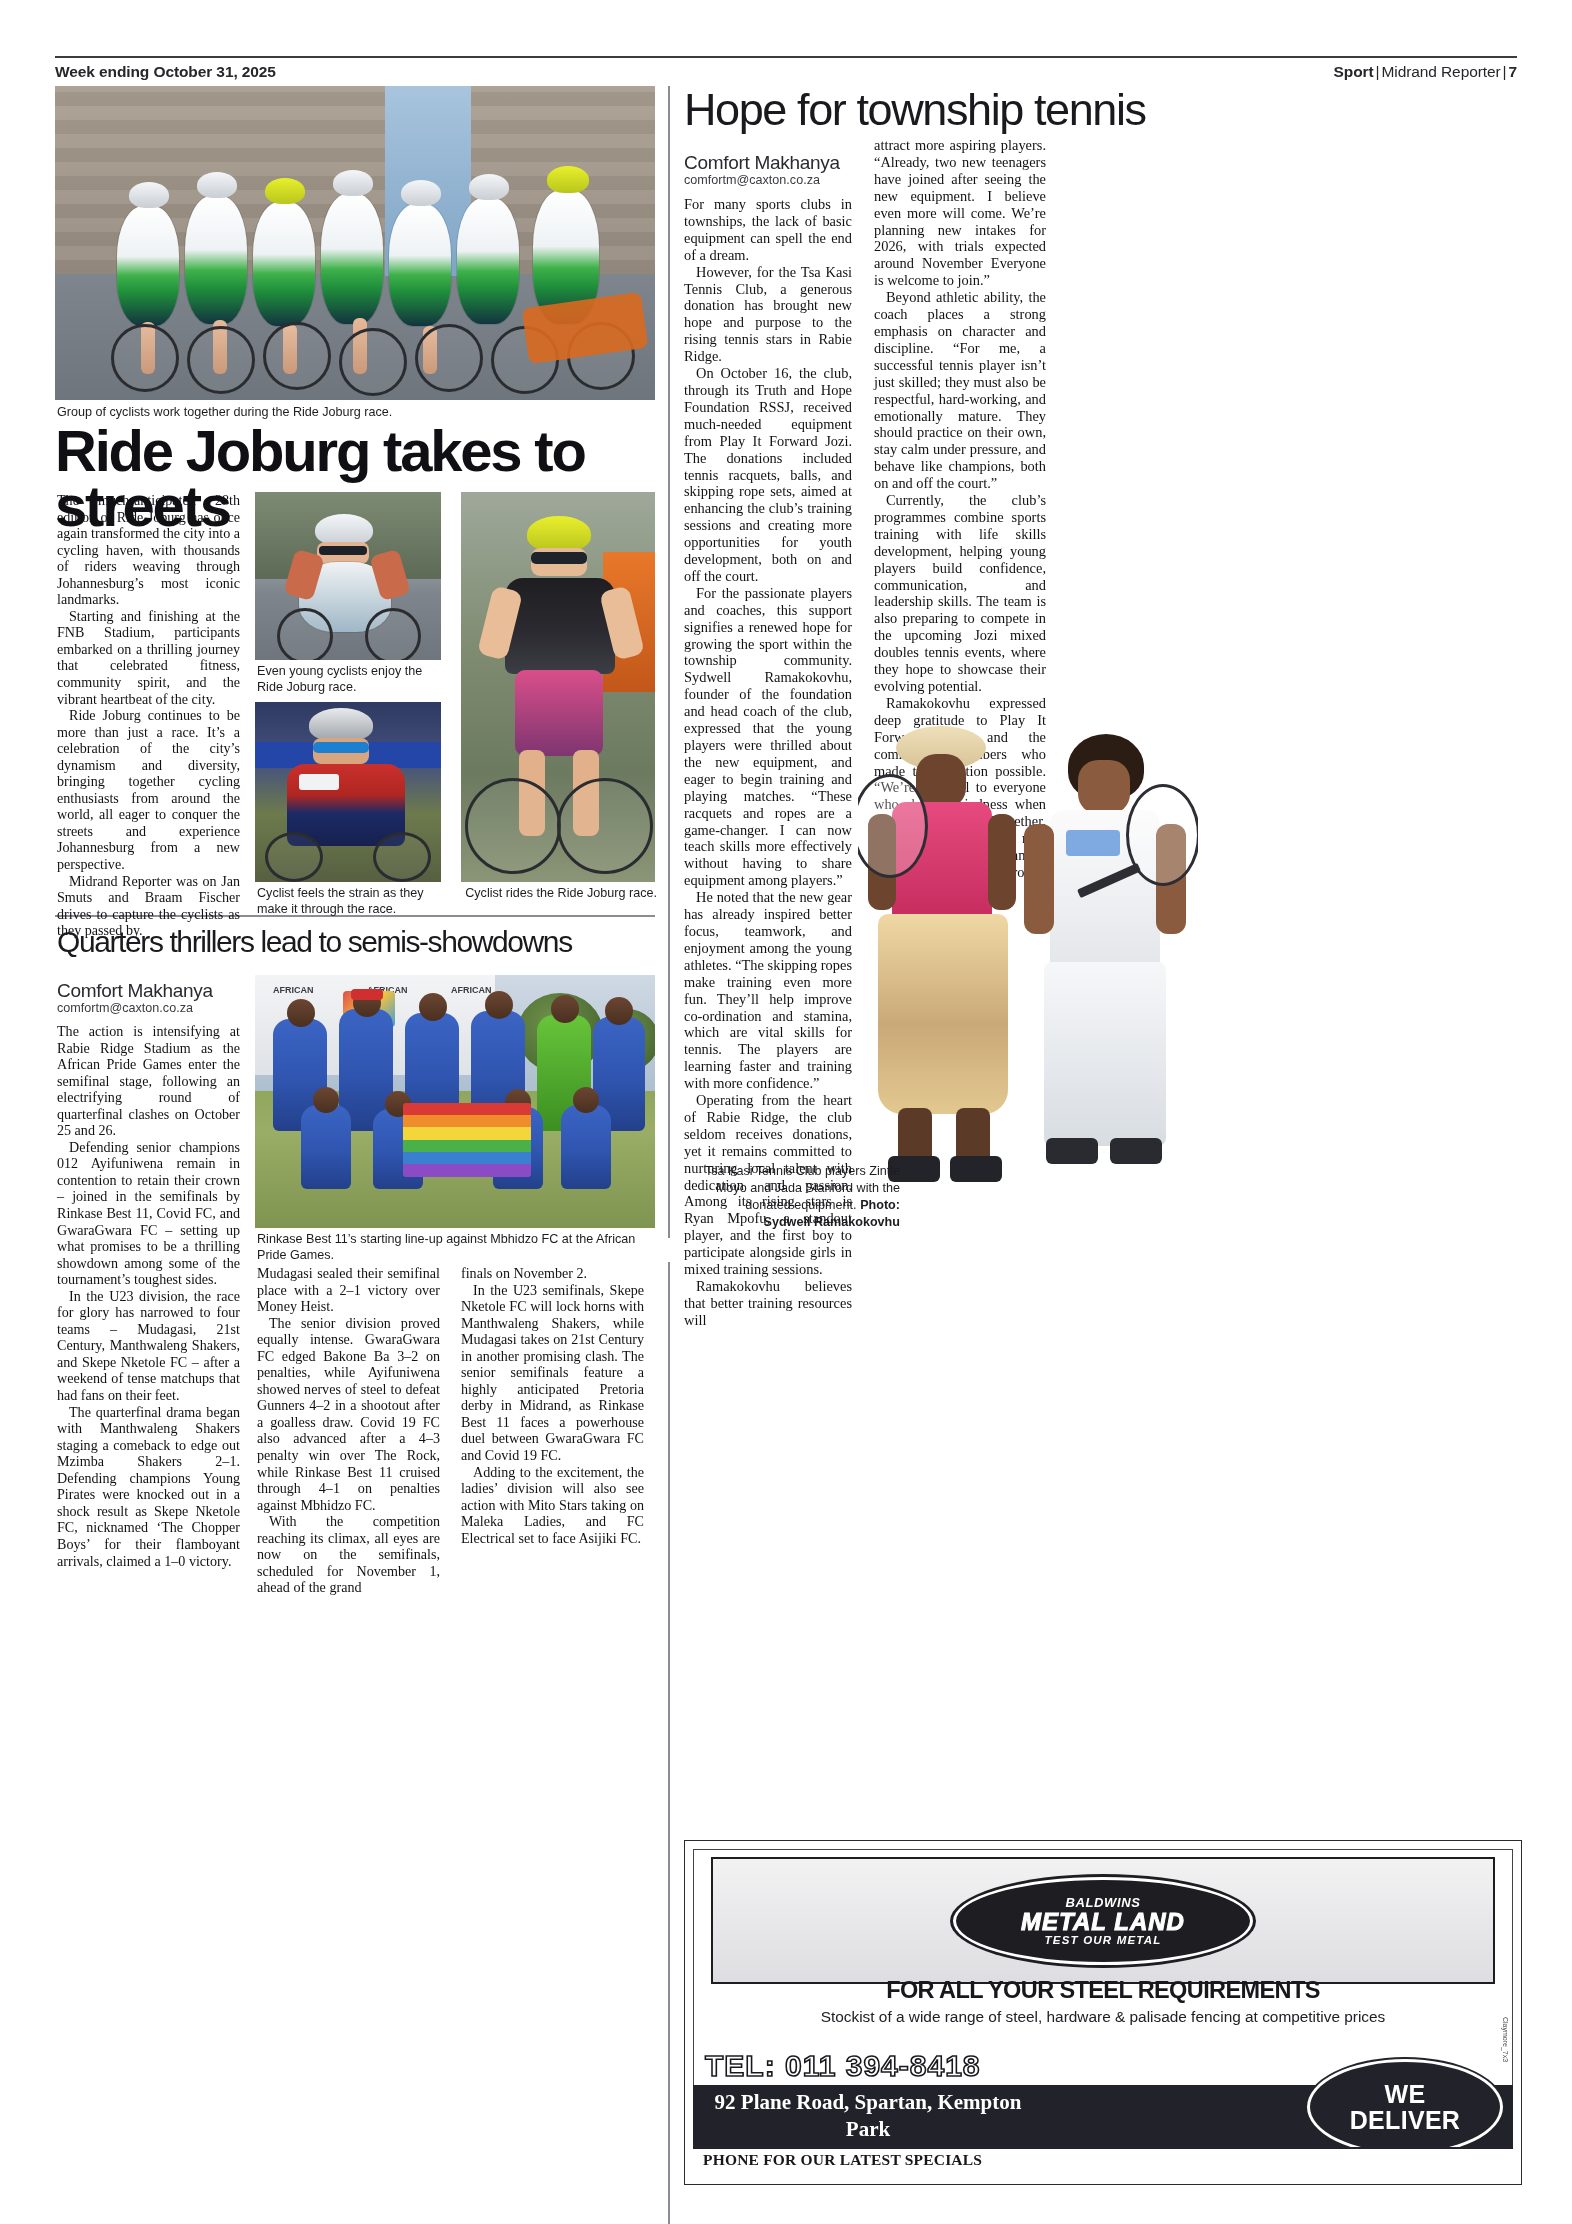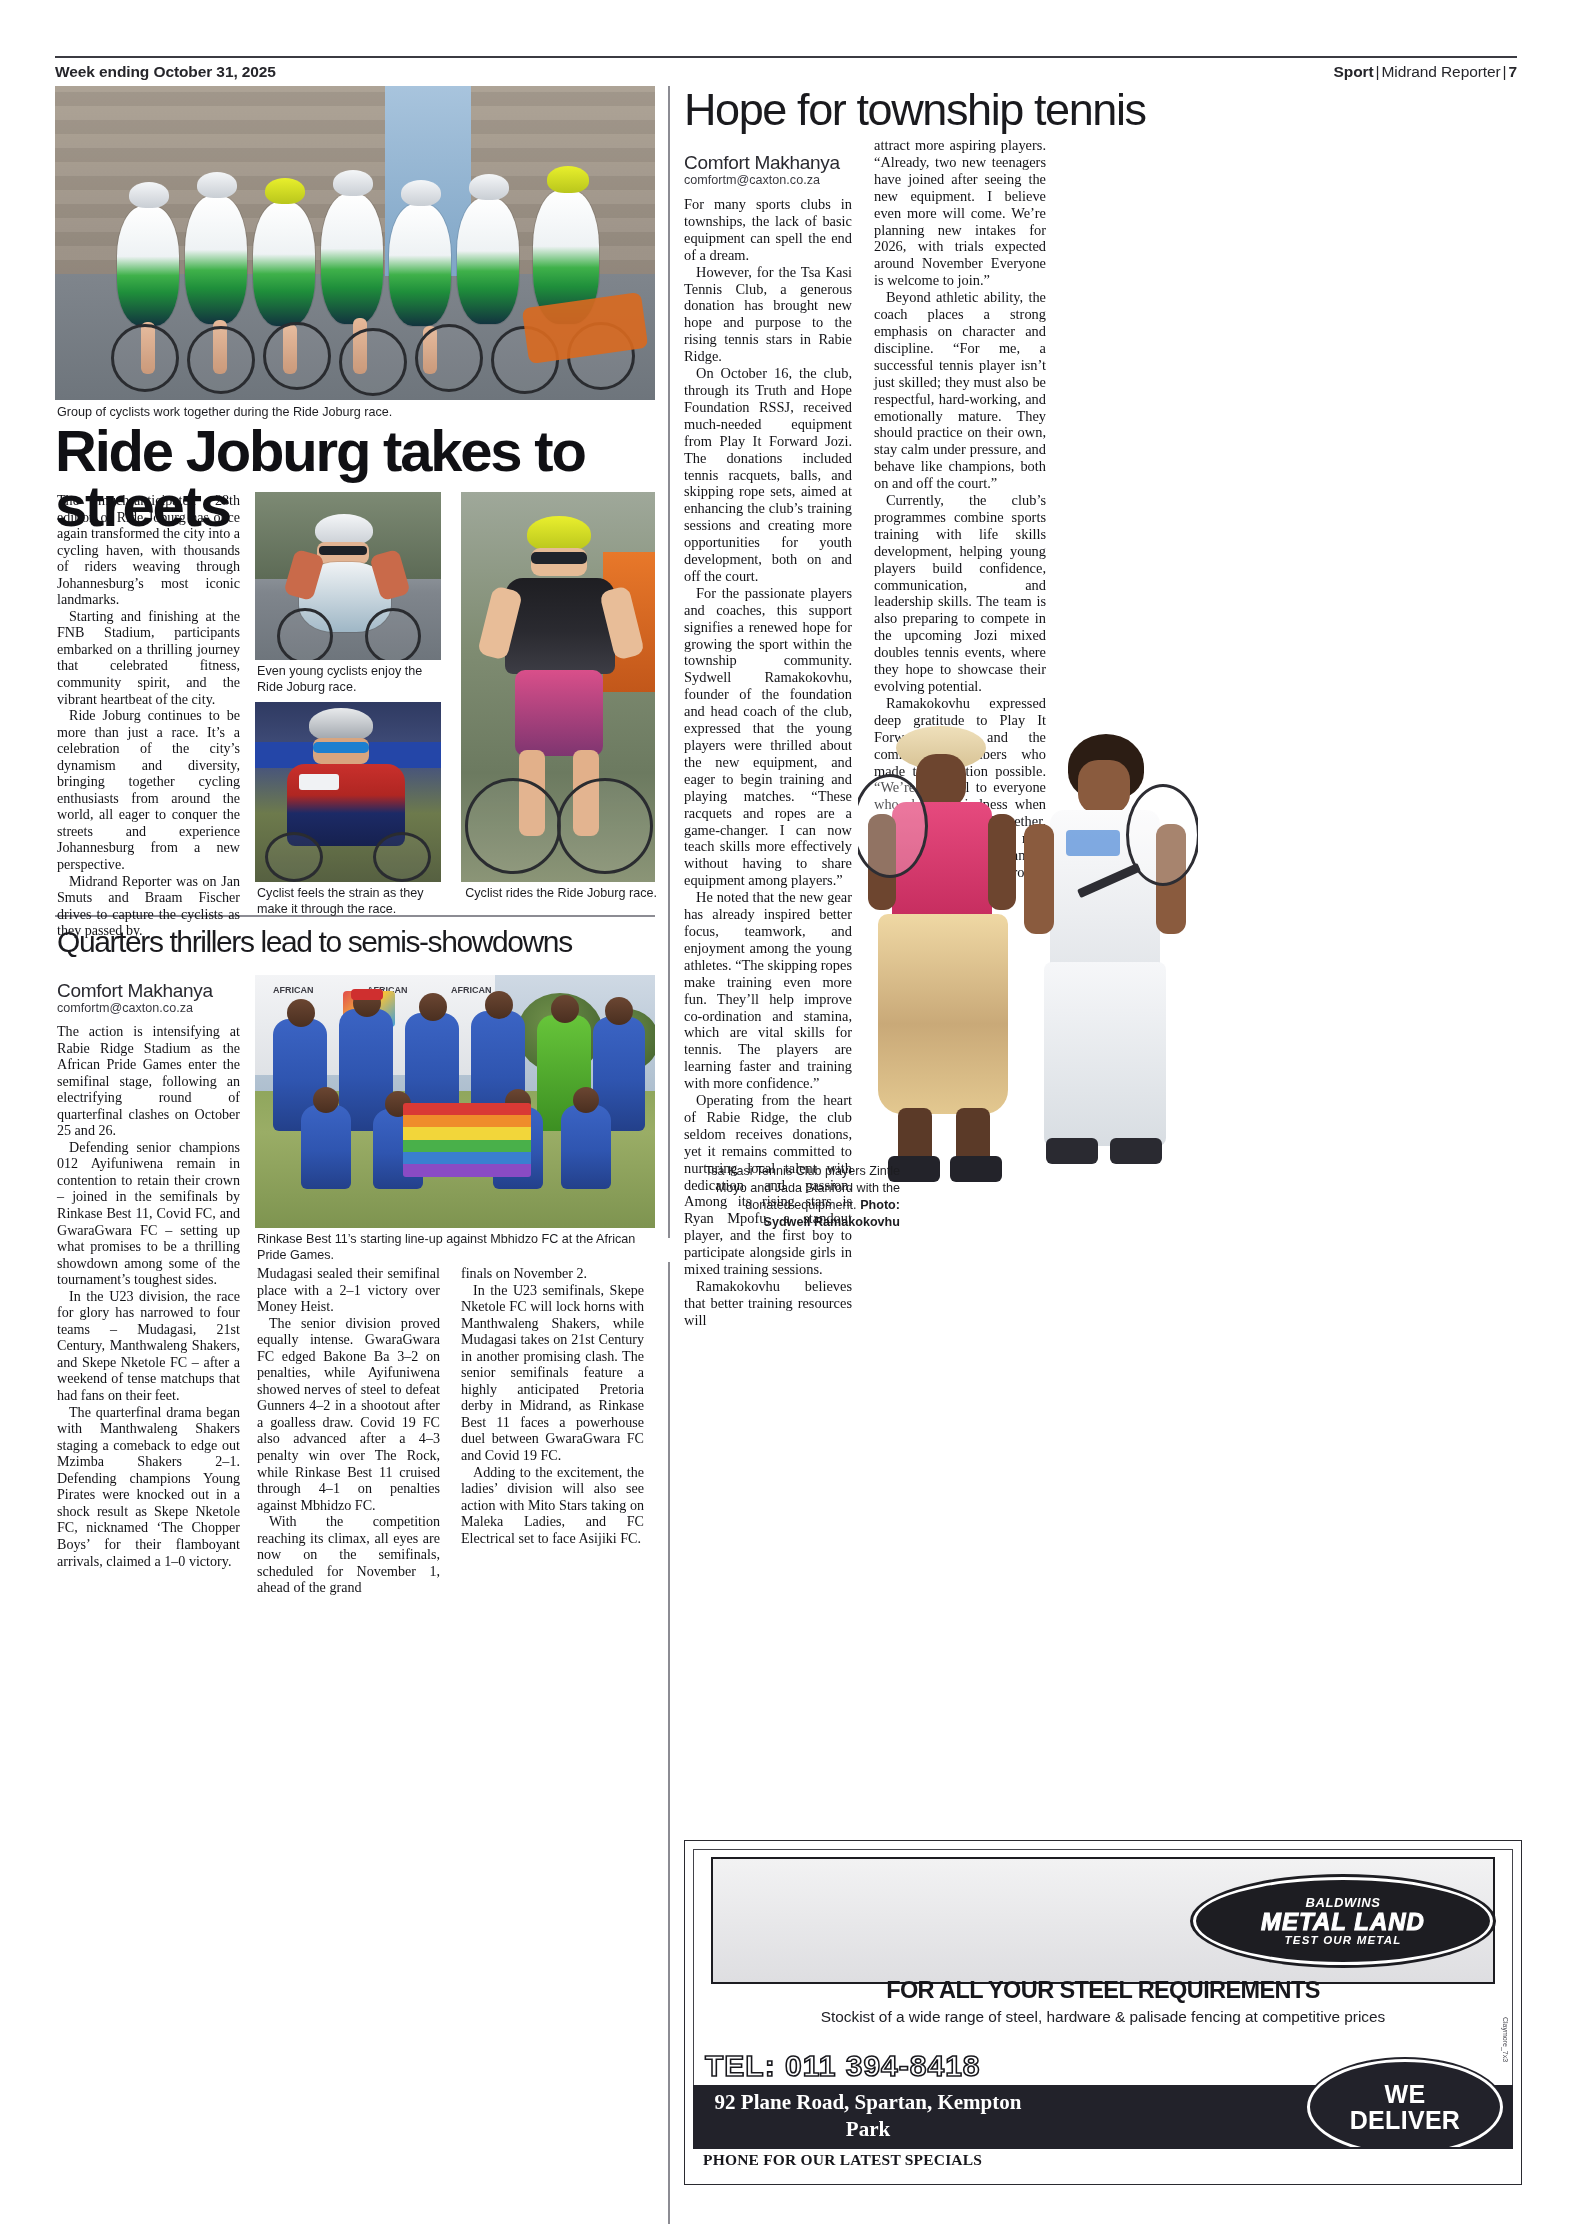--- a/index.html
+++ b/index.html
@@ -195,21 +195,21 @@
     position: absolute;
     border: 1.5px solid #2a2a30;
     background: #ffffff;
     overflow: hidden;
   }
   .ad-inner { position:absolute; inset:8px; border: 1px solid #43434a; }
   .ad-logo-box {
     position:absolute; left:26px; top:16px; right:26px; height:127px;
     background: linear-gradient(180deg,#f2f2f3,#dedee1);
     border: 2px solid #1c1c21;
-    display:flex; align-items:center; justify-content:flex-end;
+    display:flex; align-items:center; justify-content:center;
   }
   .ad-oval {
     width: 300px; height: 88px; border-radius: 50%;
     background: #1d1d22; border: 3px solid #ffffff;
     box-shadow: 0 0 0 3px #1d1d22;
     display:flex; flex-direction:column; align-items:center; justify-content:center;
     color:#fff;
   }
   .ad-baldwins {
     font-family: "Liberation Sans", sans-serif; font-weight:bold;

